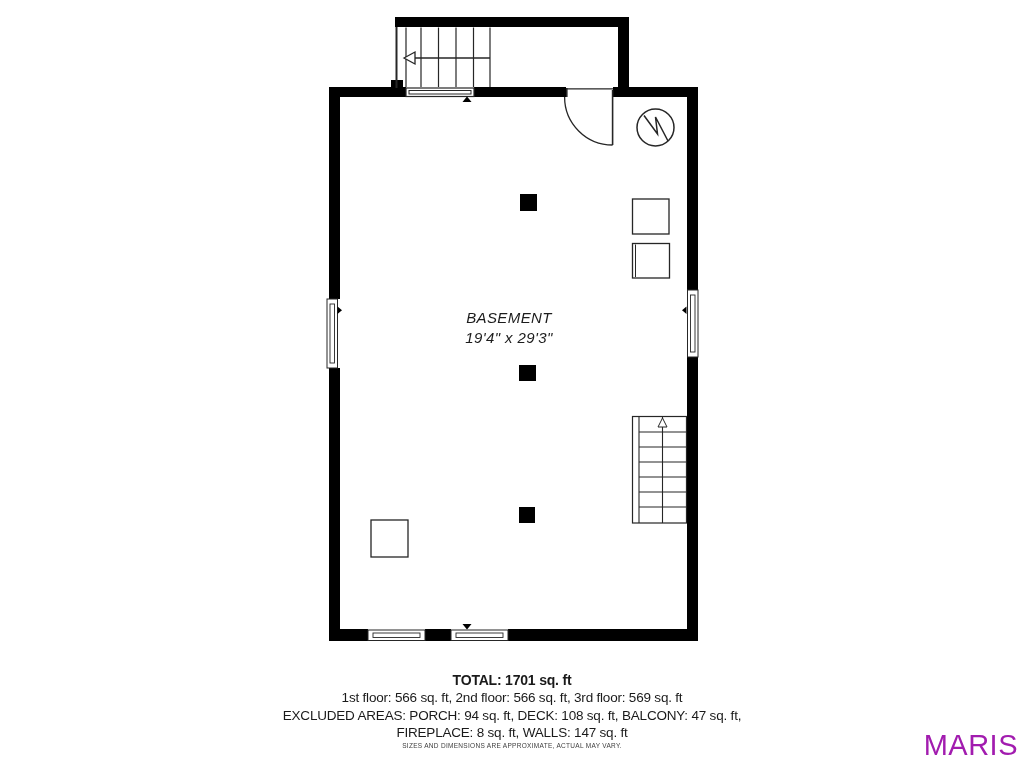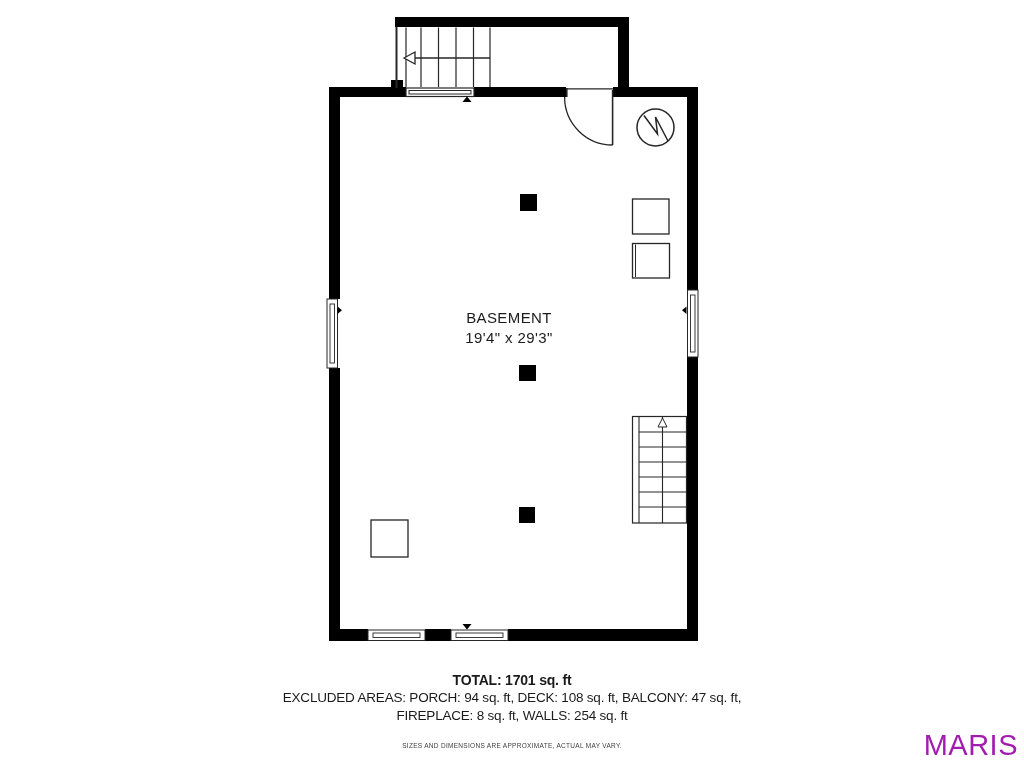--- a/index.html
+++ b/index.html
@@ -19,20 +19,21 @@
   .room-label {
     position: absolute;
     left: 389px;
     top: 308px;
     width: 240px;
     text-align: center;
     color: #1c1c1c;
     font-size: 15px;
     line-height: 20px;
     letter-spacing: 0.4px;
+    font-style: italic;
   }
   .summary {
     position: absolute;
     left: 0;
     top: 672px;
     width: 1024px;
     text-align: center;
     color: #1a1a1a;
     font-size: 13.5px;
     line-height: 17.3px;
@@ -160,21 +161,22 @@
     </g>
   </svg>
 
   <div class="room-label">
     <div>BASEMENT</div>
     <div>19'4" x 29'3"</div>
   </div>
 
   <div class="summary">
     <div class="total-line">TOTAL: 1701 sq. ft</div>
+    <div>1st floor: 566 sq. ft, 2nd floor: 566 sq. ft, 3rd floor: 569 sq. ft</div>
     <div>EXCLUDED AREAS: PORCH: 94 sq. ft, DECK: 108 sq. ft, BALCONY: 47 sq. ft,</div>
-    <div>FIREPLACE: 8 sq. ft, WALLS: 254 sq. ft</div>
+    <div>FIREPLACE: 8 sq. ft, WALLS: 147 sq. ft</div>
   </div>
 
   <div class="disclaimer">SIZES AND DIMENSIONS ARE APPROXIMATE, ACTUAL MAY VARY.</div>
 
   <div class="watermark">MARIS</div>
 
 </div>
 
 </body></html>

